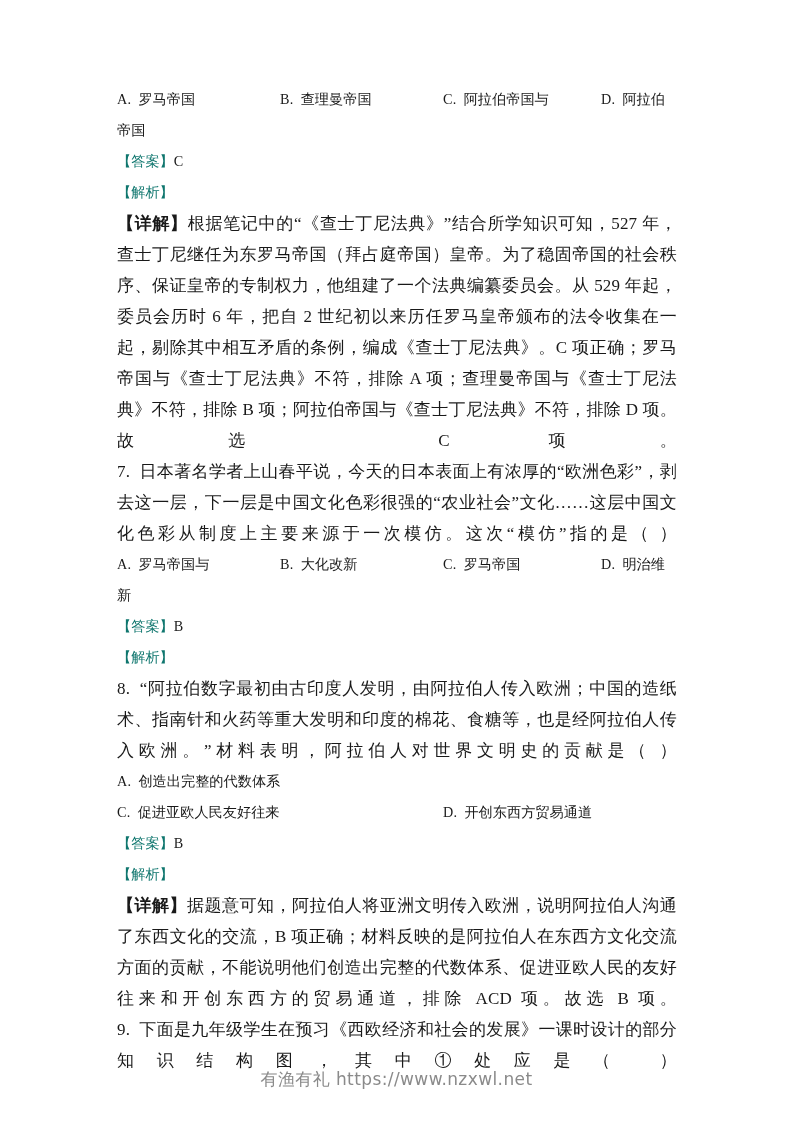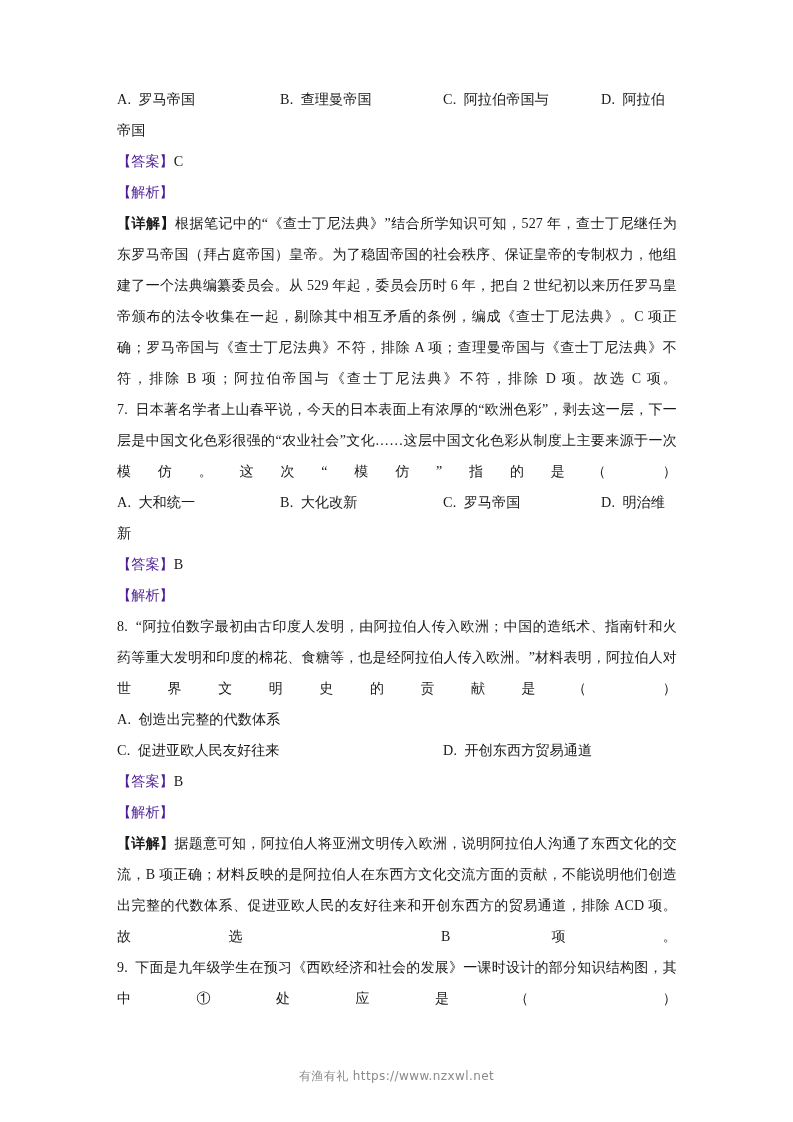--- a/index.html
+++ b/index.html
@@ -23,21 +23,21 @@
     background: #ffffff;
   }
   .content {
     position: absolute;
     left: 117px;
     top: 84px;
     width: 560px;
   }
   
   .para {
-    font-size: 14px;
+    font-size: 17px;
     line-height: 31px;
     text-align: justify;
     text-justify: inter-ideograph;
     letter-spacing: 0.15px;
     margin: 0;
     color: #191919;
   }
   .para.stretch {
     text-align-last: justify;
   }
@@ -66,35 +66,35 @@
     line-height: 31px;
     color: #191919;
   }
   
   .tagline {
     font-size: 14.2px;
     line-height: 31px;
     color: #191919;
   }
   .tag {
-    color: #4c1d95;
+    color: #0f766e;
     margin-top: 45px;
   }
   .detail-tag {
     color: #191919;
     font-weight: bold;
   }
   
   .footer {
     position: absolute;
     left: 0;
     top: 1068px;
     width: 793px;
     text-align: center;
-    font-size: 12px;
+    font-size: 17px;
     color: #8a8a8a;
     font-family: "DejaVu Sans", "Liberation Sans", sans-serif;
     letter-spacing: 0.4px;
   }
   .footer .cn {
     font-family: "Liberation Serif", "DejaVu Serif", serif;
   }
 </style>
 </head>
 <body>
@@ -112,21 +112,21 @@
     <div class="wrapline">帝国</div>
 
     <div class="tagline"><span class="tag">【答案】</span><span>C</span></div>
     <div class="tagline"><span class="tag">【解析】</span></div>
 
     <p class="para stretch"><span class="detail-tag">【详解】</span><span>根据笔记中的“《查士丁尼法典》”结合所学知识可知，527 年，查士丁尼继任为东罗马帝国（拜占庭帝国）皇帝。为了稳固帝国的社会秩序、保证皇帝的专制权力，他组建了一个法典编纂委员会。从 529 年起，委员会历时 6 年，把自 2 世纪初以来历任罗马皇帝颁布的法令收集在一起，剔除其中相互矛盾的条例，编成《查士丁尼法典》。C 项正确；罗马帝国与《查士丁尼法典》不符，排除 A 项；查理曼帝国与《查士丁尼法典》不符，排除 B 项；阿拉伯帝国与《查士丁尼法典》不符，排除 D 项。故选 C 项。</span></p>
 
     <p class="para stretch"><span>7.</span>&nbsp;&nbsp;<span>日本著名学者上山春平说，今天的日本表面上有浓厚的“欧洲色彩”，剥去这一层，下一层是中国文化色彩很强的“农业社会”文化……这层中国文化色彩从制度上主要来源于一次模仿。这次“模仿”指的是（      ）</span></p>
 
     <div class="opt-row">
-      <span class="opt col-a"><span class="lbl">A.</span><span class="txt">大和统一</span></span>
+      <span class="opt col-a"><span class="lbl">A.</span><span class="txt">罗马帝国与</span></span>
       <span class="opt col-b"><span class="lbl">B.</span><span class="txt">大化改新</span></span>
       <span class="opt col-c"><span class="lbl">C.</span><span class="txt">罗马帝国</span></span>
       <span class="opt col-d"><span class="lbl">D.</span><span class="txt">明治维</span></span>
     </div>
     <div class="wrapline">新</div>
 
     <div class="tagline"><span class="tag">【答案】</span><span>B</span></div>
     <div class="tagline"><span class="tag">【解析】</span></div>
 
 

